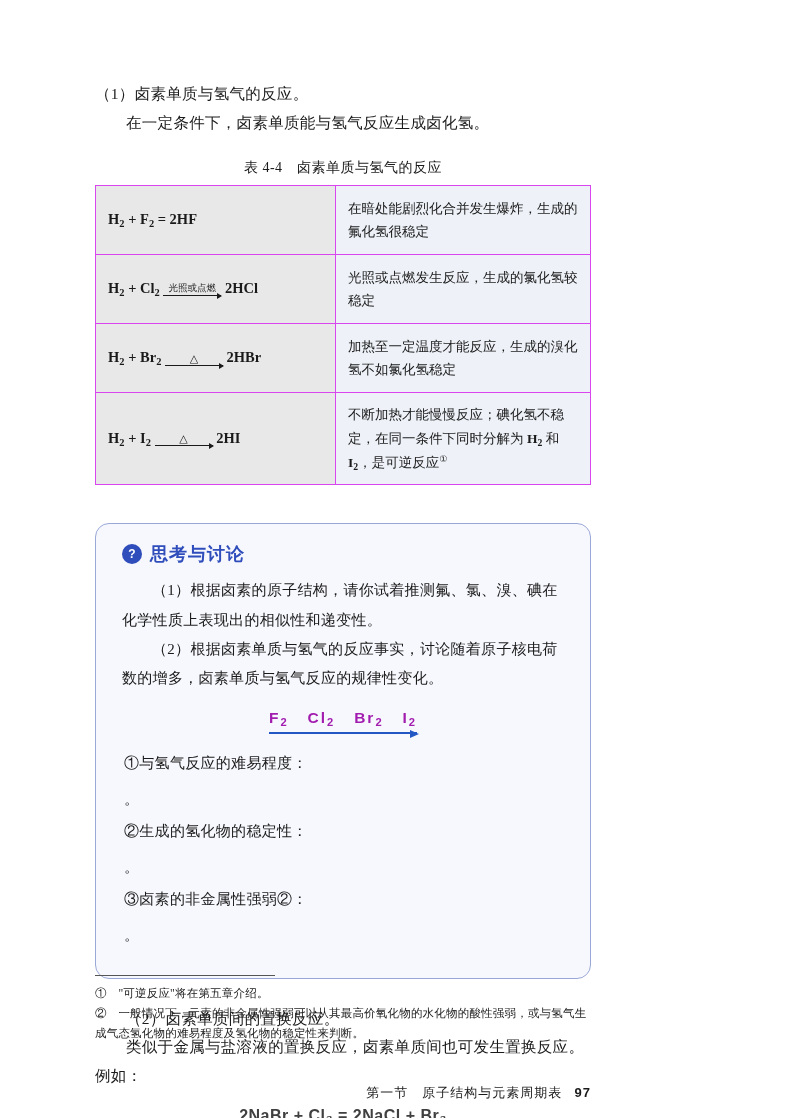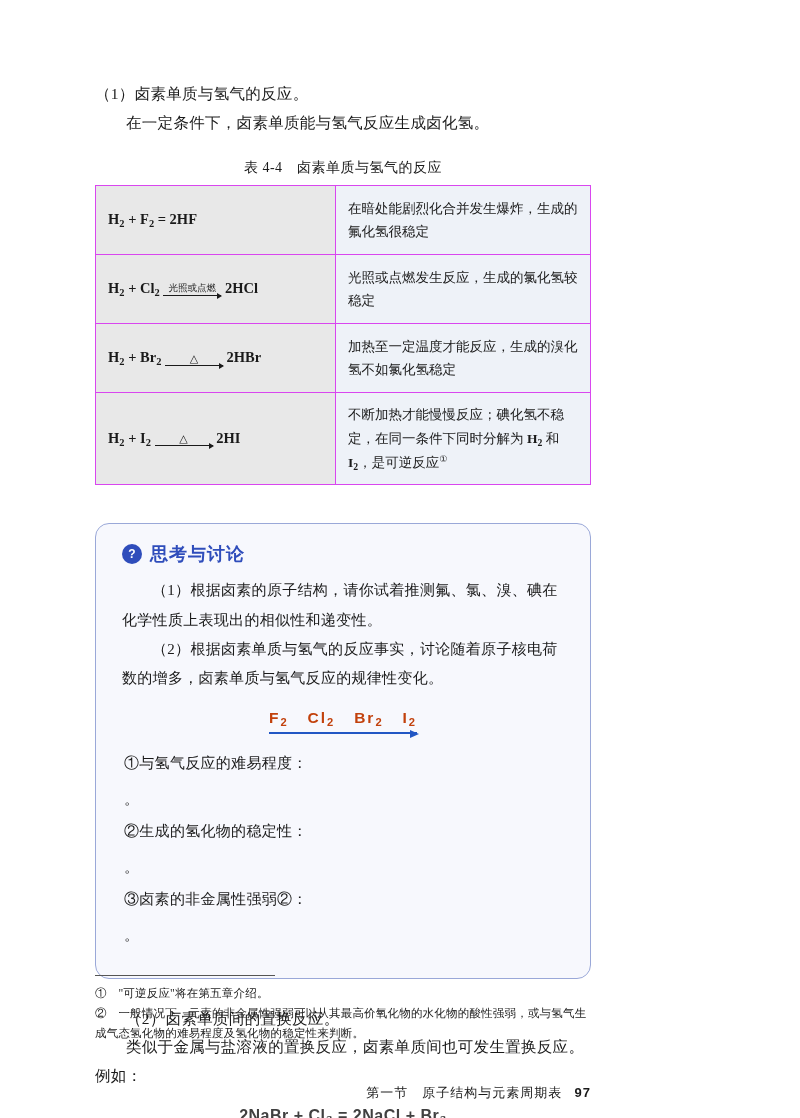--- a/index.html
+++ b/index.html
@@ -134,21 +134,21 @@
     font-size: 15px;
     line-height: 1.95;
     letter-spacing: 0.3px;
   }
   .halogen-row {
     margin: 16px 0 14px 0;
     text-align: center;
   }
   .halogen-seq {
     display: inline-block;
-    color: #c2410c;
+    color: #a21caf;
     font-size: 15.5px;
     font-weight: bold;
     letter-spacing: 2px;
     font-family: "Liberation Sans", sans-serif;
   }
   .halogen-arrow {
     display: block;
     margin-top: 3px;
     height: 0;
     border-top: 2px solid #2257c4;

